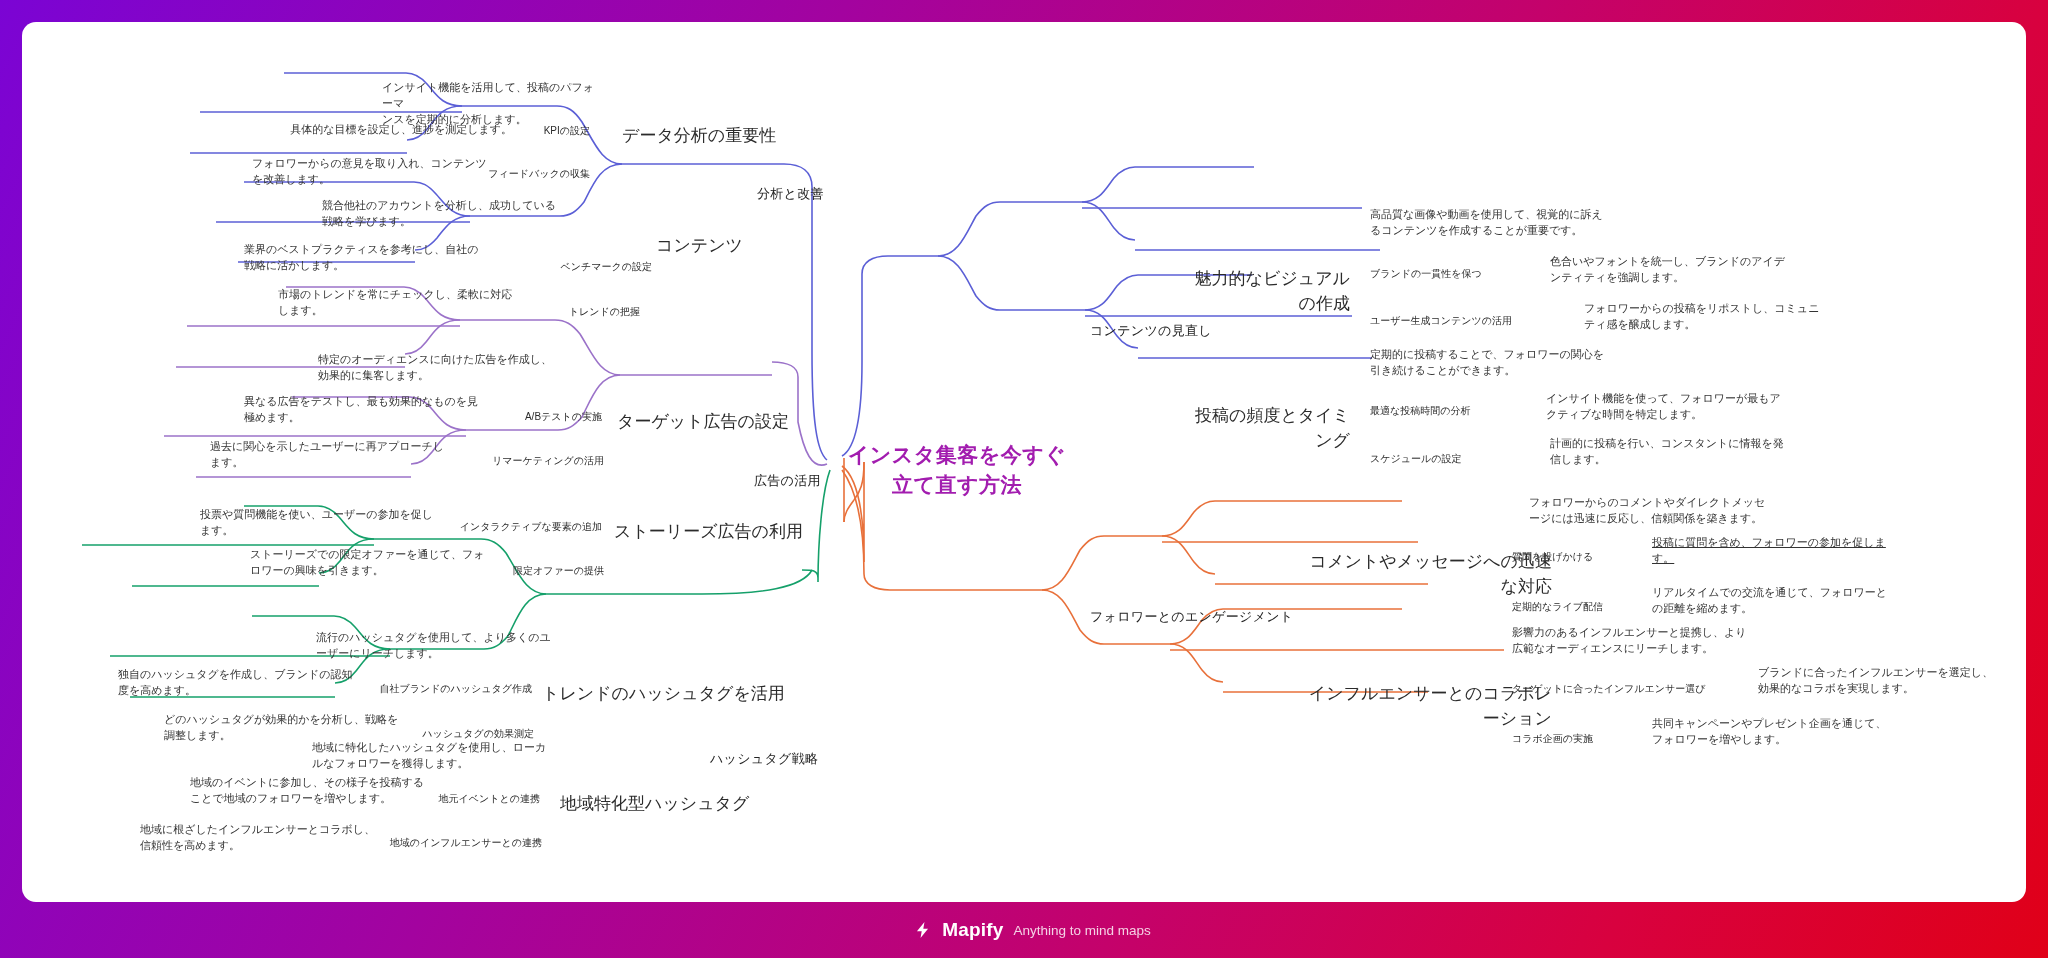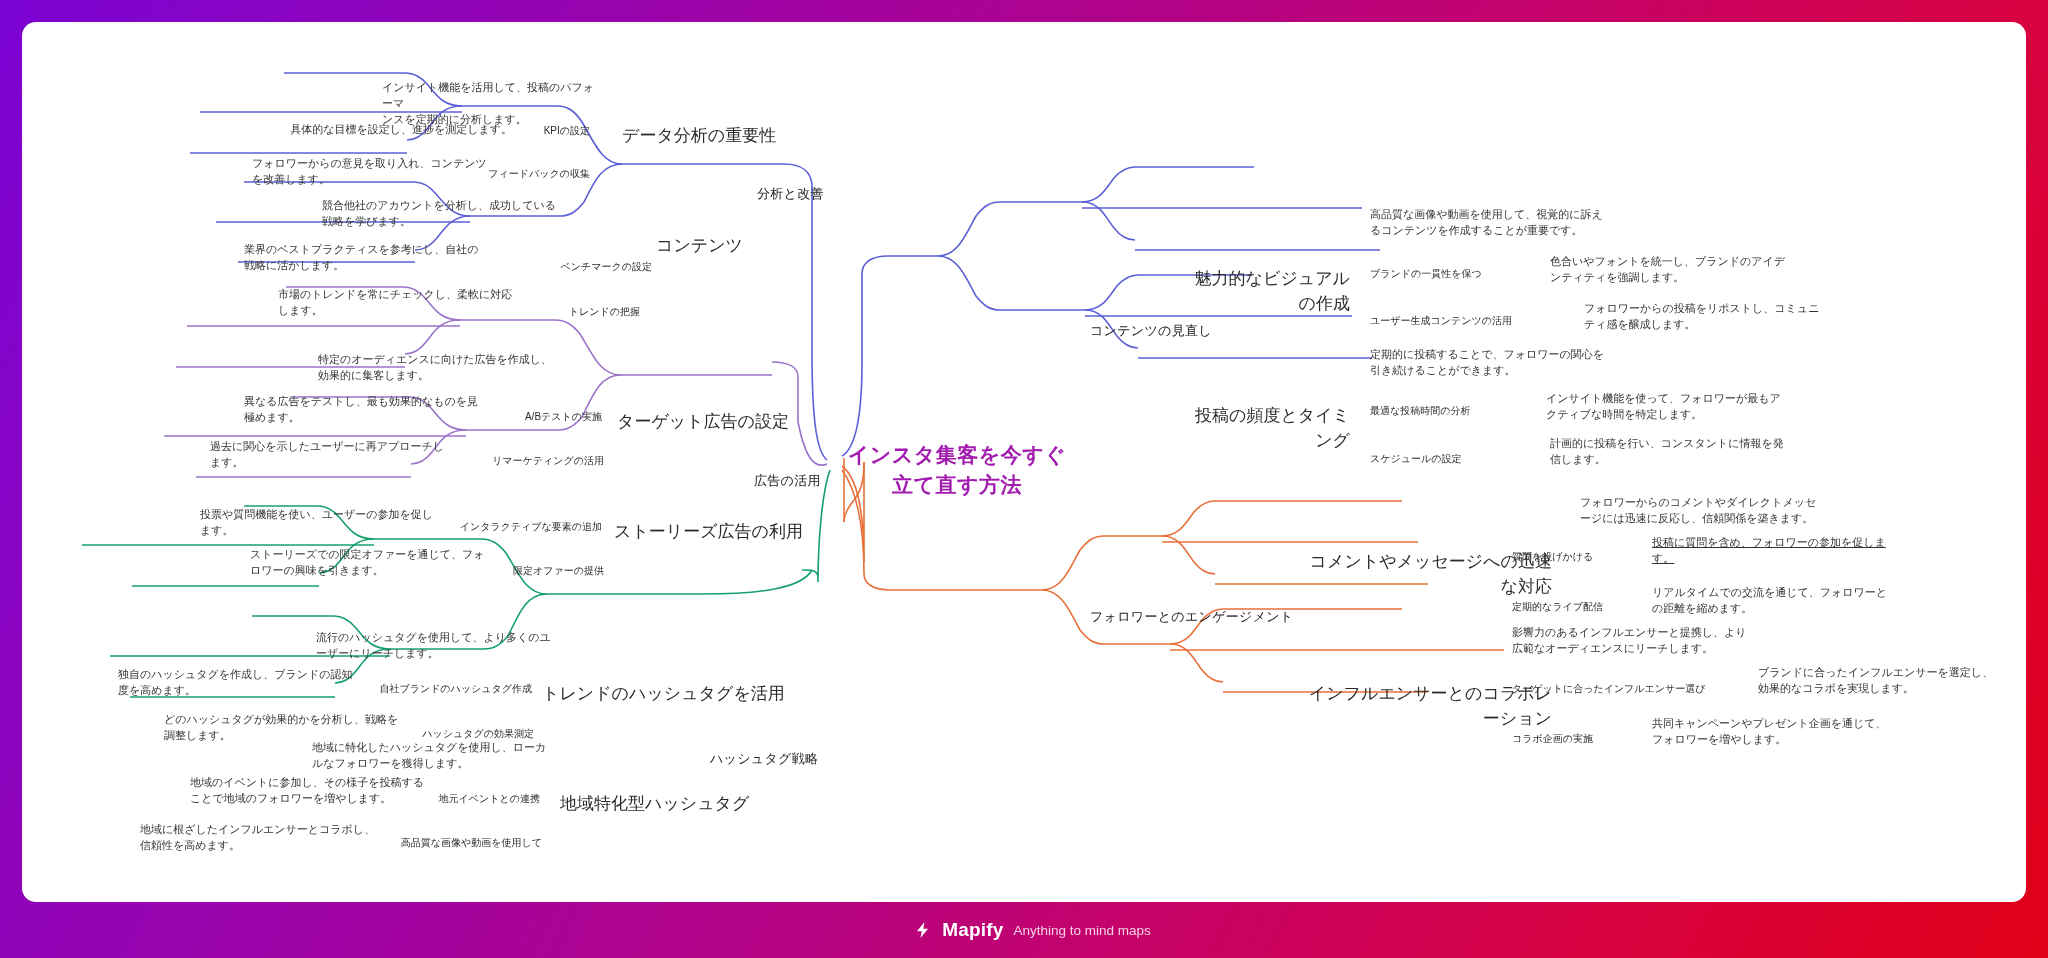--- a/index.html
+++ b/index.html
@@ -228,21 +228,21 @@
   <div class="node lvl3 ta-r" style="left:362px; top:705px; width:150px;">ハッシュタグの効果測定</div>
   <div class="node leaf" style="left:142px; top:690px; width:250px;">どのハッシュタグが効果的かを分析し、戦略を
 調整します。</div>
 
   <div class="node lvl2" style="left:538px; top:770px;">地域特化型ハッシュタグ</div>
   <div class="node leaf" style="left:290px; top:718px; width:250px;">地域に特化したハッシュタグを使用し、ローカ
 ルなフォロワーを獲得します。</div>
   <div class="node lvl3 ta-r" style="left:378px; top:770px; width:140px;">地元イベントとの連携</div>
   <div class="node leaf" style="left:168px; top:753px; width:270px;">地域のイベントに参加し、その様子を投稿する
 ことで地域のフォロワーを増やします。</div>
-  <div class="node lvl3 ta-r" style="left:340px; top:814px; width:180px;">高品質な画像や動画を使用して</div>
+  <div class="node lvl3 ta-r" style="left:340px; top:814px; width:180px;">地域のインフルエンサーとの連携</div>
   <div class="node leaf" style="left:118px; top:800px; width:260px;">地域に根ざしたインフルエンサーとコラボし、
 信頼性を高めます。</div>
 
   <div class="node lvl1" style="left:1068px; top:300px;">コンテンツの見直し</div>
 
   <div class="node lvl2 ta-r" style="left:1160px; top:245px; width:168px;">魅力的なビジュアルの作成</div>
   <div class="node leaf" style="left:1348px; top:185px; width:250px;">高品質な画像や動画を使用して、視覚的に訴え
 るコンテンツを作成することが重要です。</div>
   <div class="node lvl3" style="left:1348px; top:245px;">ブランドの一貫性を保つ</div>
   <div class="node leaf" style="left:1528px; top:232px; width:250px;">色合いやフォントを統一し、ブランドのアイデ
@@ -257,21 +257,21 @@
   <div class="node lvl3" style="left:1348px; top:382px;">最適な投稿時間の分析</div>
   <div class="node leaf" style="left:1524px; top:369px; width:250px;">インサイト機能を使って、フォロワーが最もア
 クティブな時間を特定します。</div>
   <div class="node lvl3" style="left:1348px; top:430px;">スケジュールの設定</div>
   <div class="node leaf" style="left:1528px; top:414px; width:250px;">計画的に投稿を行い、コンスタントに情報を発
 信します。</div>
 
   <div class="node lvl1" style="left:1068px; top:586px;">フォロワーとのエンゲージメント</div>
 
   <div class="node lvl2 ta-r" style="left:1280px; top:528px; width:250px;">コメントやメッセージへの迅速な対応</div>
-  <div class="node leaf" style="left:1558px; top:473px; width:250px;">フォロワーからのコメントやダイレクトメッセ
+  <div class="node leaf" style="left:1507px; top:473px; width:250px;">フォロワーからのコメントやダイレクトメッセ
 ージには迅速に反応し、信頼関係を築きます。</div>
   <div class="node lvl3" style="left:1490px; top:528px;">質問を投げかける</div>
   <div class="node leaf" style="left:1630px; top:513px; width:250px;text-decoration:underline;">投稿に質問を含め、フォロワーの参加を促しま
 す。</div>
   <div class="node lvl3" style="left:1490px; top:578px;">定期的なライブ配信</div>
   <div class="node leaf" style="left:1630px; top:563px; width:250px;">リアルタイムでの交流を通じて、フォロワーと
 の距離を縮めます。</div>
 
   <div class="node lvl2 ta-r" style="left:1270px; top:660px; width:260px;">インフルエンサーとのコラボレーション</div>
   <div class="node leaf" style="left:1490px; top:603px; width:250px;">影響力のあるインフルエンサーと提携し、より

